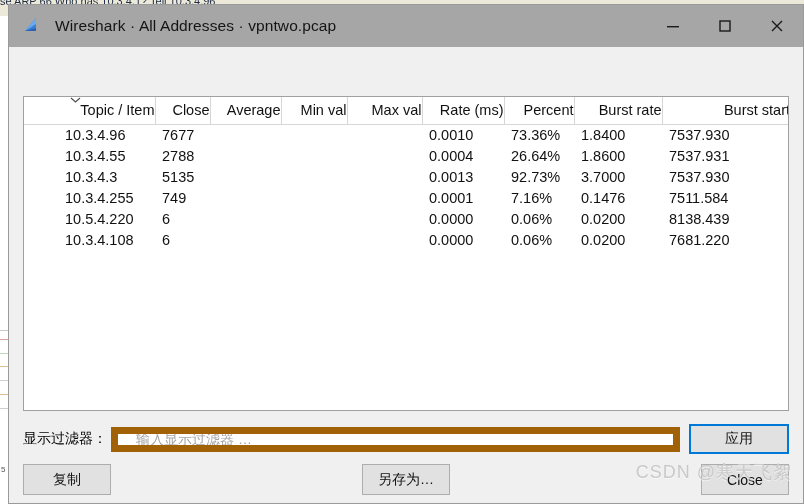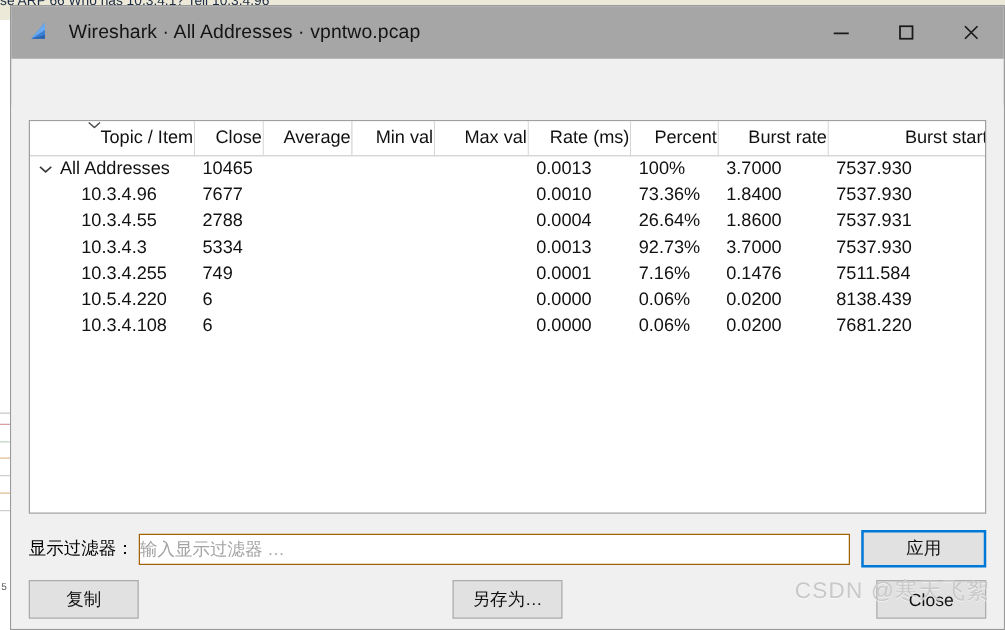--- a/index.html
+++ b/index.html
@@ -117,22 +117,22 @@
     display:flex;align-items:center;
     margin-top:13px;margin-bottom:10px;
     flex:0 0 auto;
   }
   .filter-label{
     font-size:14px;color:#000;white-space:nowrap;margin-right:4px;
     font-family:"Liberation Sans","DejaVu Sans",sans-serif;
   }
   .filter-input{
     flex:1 1 auto;height:25px;box-sizing:border-box;
-    border:1px solid #a16207;background:#ffffff;
-    font-size:14px;color:#000;padding:0 0;
+    border:7px solid #a16207;background:#ffffff;
+    font-size:14px;color:#000;padding:0 18px;
     font-family:"Liberation Sans","DejaVu Sans",sans-serif;
     outline:none;
   }
   .filter-input::placeholder{color:#a3a3a3;}
   .btn{
     border:1px solid #adadad;background:#e1e1e1;color:#111;
     font-size:14px;height:28px;min-width:84px;padding:0 12px;
     font-family:"Liberation Sans","DejaVu Sans",sans-serif;
     cursor:default;box-sizing:border-box;
     display:inline-flex;align-items:center;justify-content:center;
@@ -240,33 +240,20 @@
               <th><span>Min val</span></th>
               <th><span>Max val</span></th>
               <th><span>Rate (ms)</span></th>
               <th><span>Percent</span></th>
               <th><span>Burst rate</span></th>
               <th><span>Burst start</span></th>
             </tr>
           </thead>
           <tbody id="tree-body">
               <tr>
-                <td class="c-topic"><span class="twisty"><svg width="11" height="7" viewBox="0 0 11 7">
-                      <path d="M1 1.5 L5.5 5.5 L10 1.5" fill="none" stroke="#3a3a3a" stroke-width="1.3"></path>
-                    </svg></span><span class="node-label">All Addresses</span></td>
-                <td>10465</td>
-                <td></td>
-                <td></td>
-                <td></td>
-                <td>0.0013</td>
-                <td>100%</td>
-                <td>3.7000</td>
-                <td>7537.930</td>
-              </tr>
-              <tr>
                 <td class="c-topic"><span class="indent">&nbsp;</span><span class="indent">&nbsp;</span><span class="node-label">10.3.4.96</span></td>
                 <td>7677</td>
                 <td></td>
                 <td></td>
                 <td></td>
                 <td>0.0010</td>
                 <td>73.36%</td>
                 <td>1.8400</td>
                 <td>7537.930</td>
               </tr>
@@ -276,21 +263,21 @@
                 <td></td>
                 <td></td>
                 <td></td>
                 <td>0.0004</td>
                 <td>26.64%</td>
                 <td>1.8600</td>
                 <td>7537.931</td>
               </tr>
               <tr>
                 <td class="c-topic"><span class="indent">&nbsp;</span><span class="indent">&nbsp;</span><span class="node-label">10.3.4.3</span></td>
-                <td>5334</td>
+                <td>5135</td>
                 <td></td>
                 <td></td>
                 <td></td>
                 <td>0.0013</td>
                 <td>92.73%</td>
                 <td>3.7000</td>
                 <td>7537.930</td>
               </tr>
               <tr>
                 <td class="c-topic"><span class="indent">&nbsp;</span><span class="indent">&nbsp;</span><span class="node-label">10.3.4.255</span></td>

